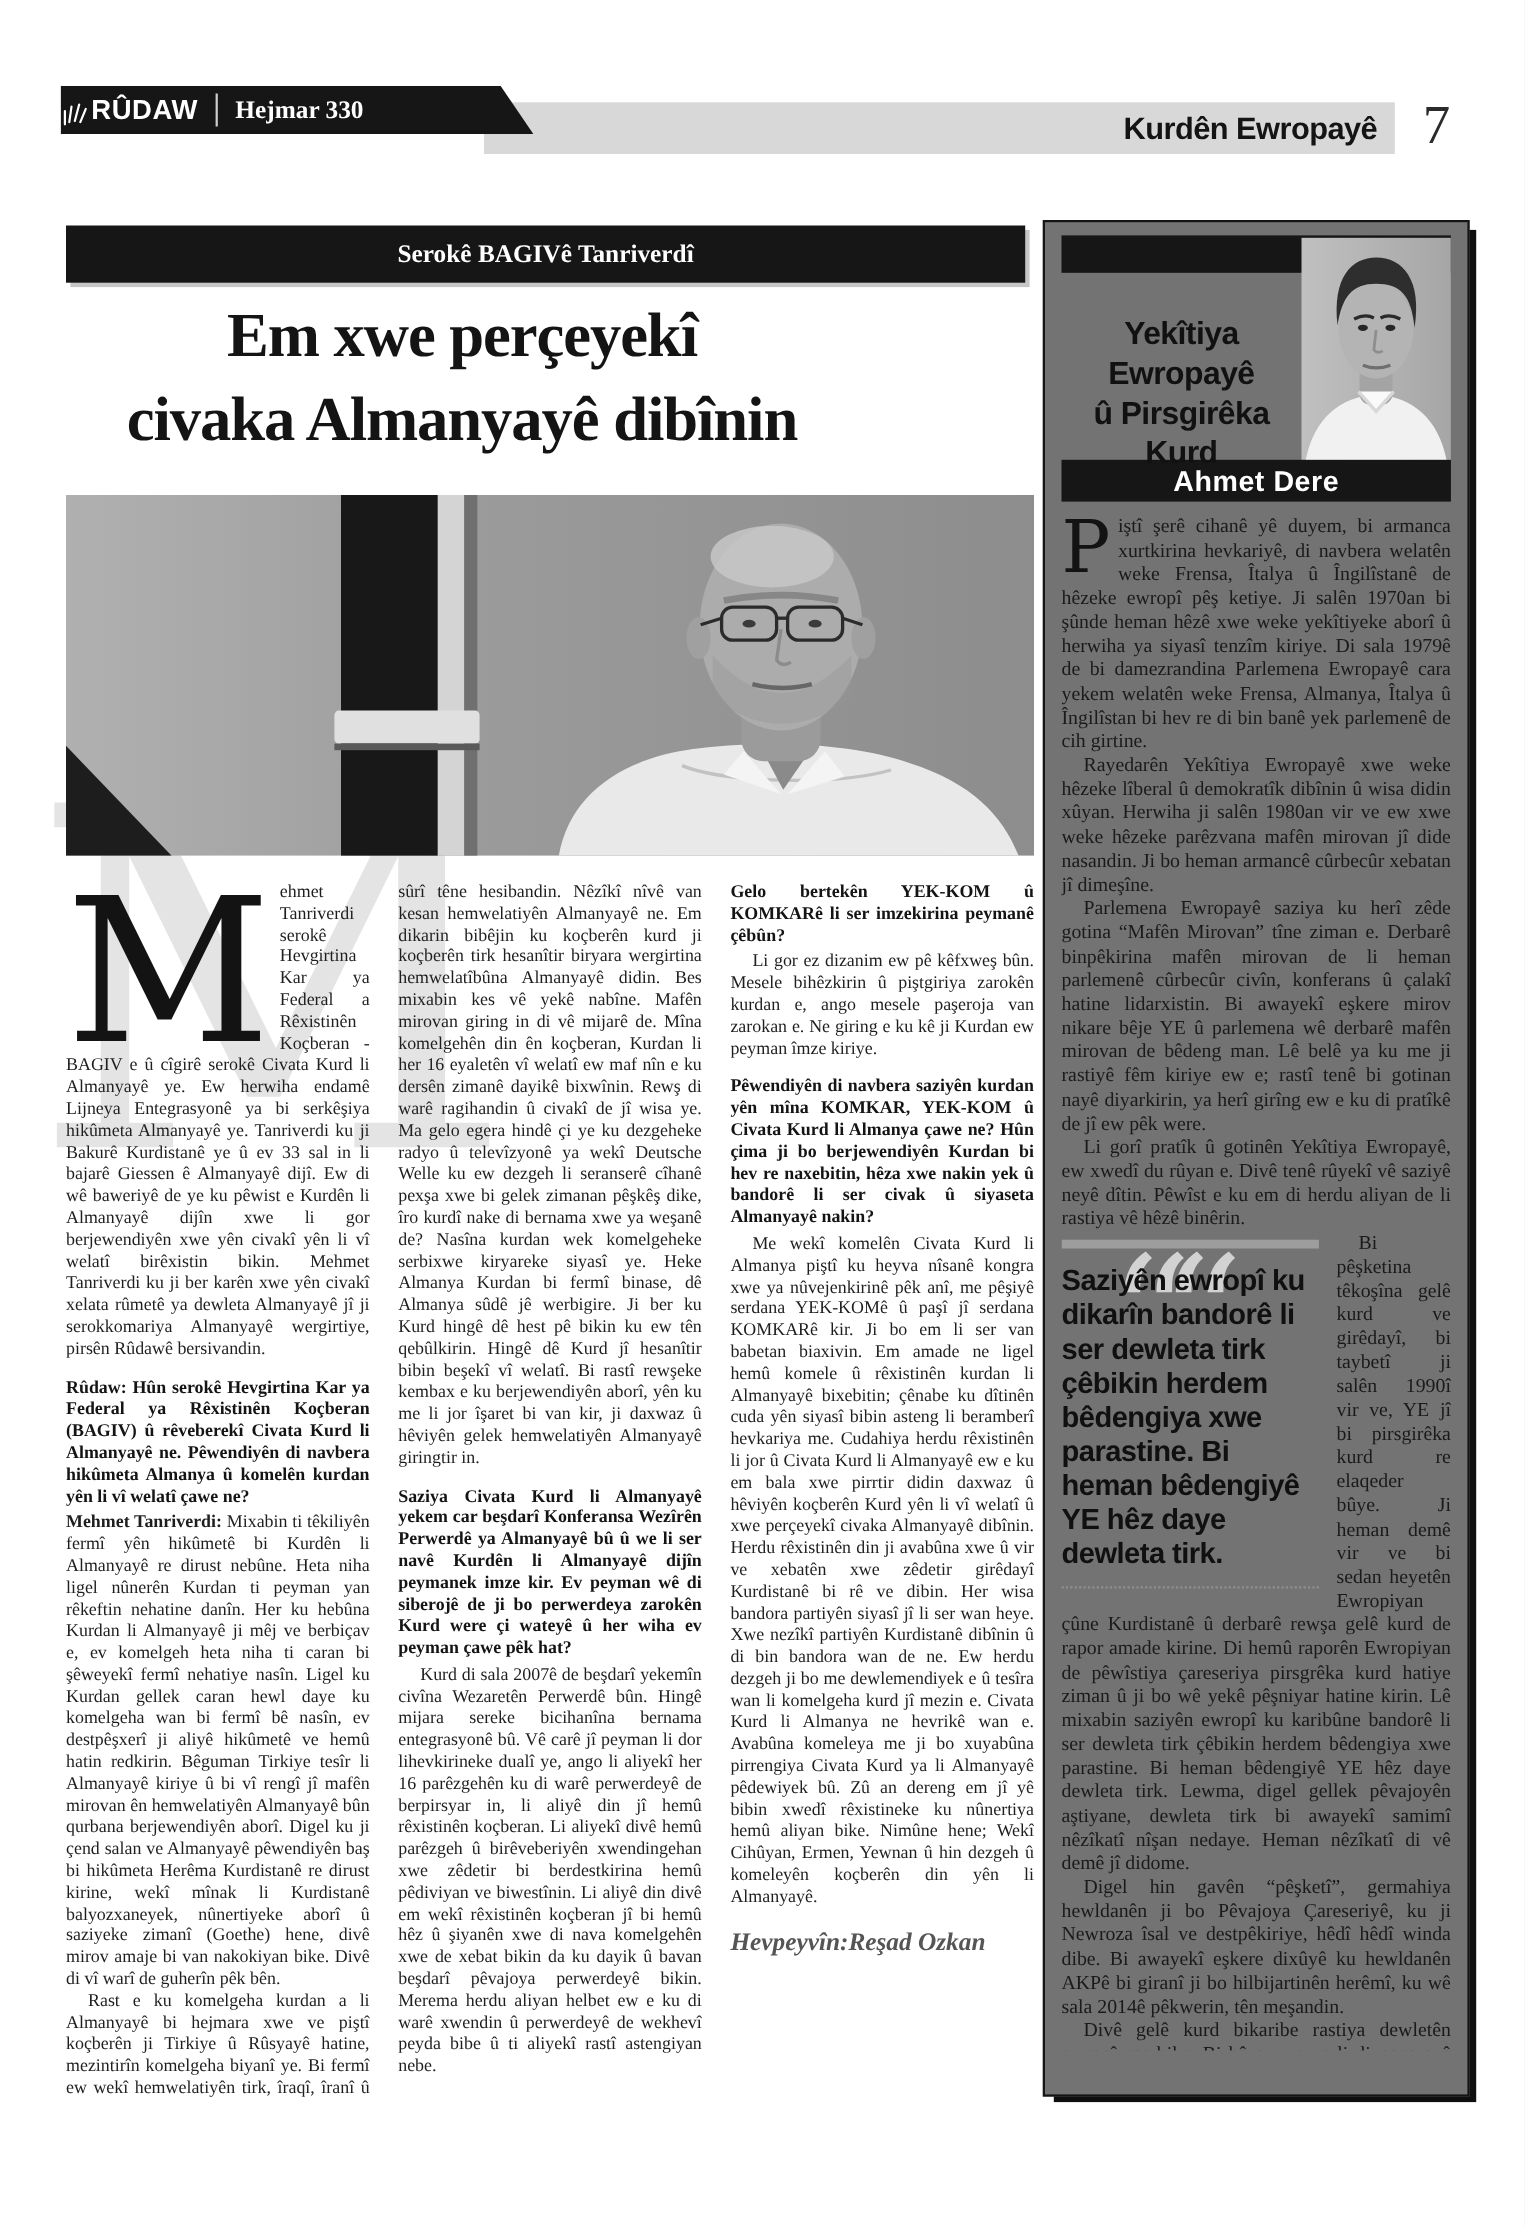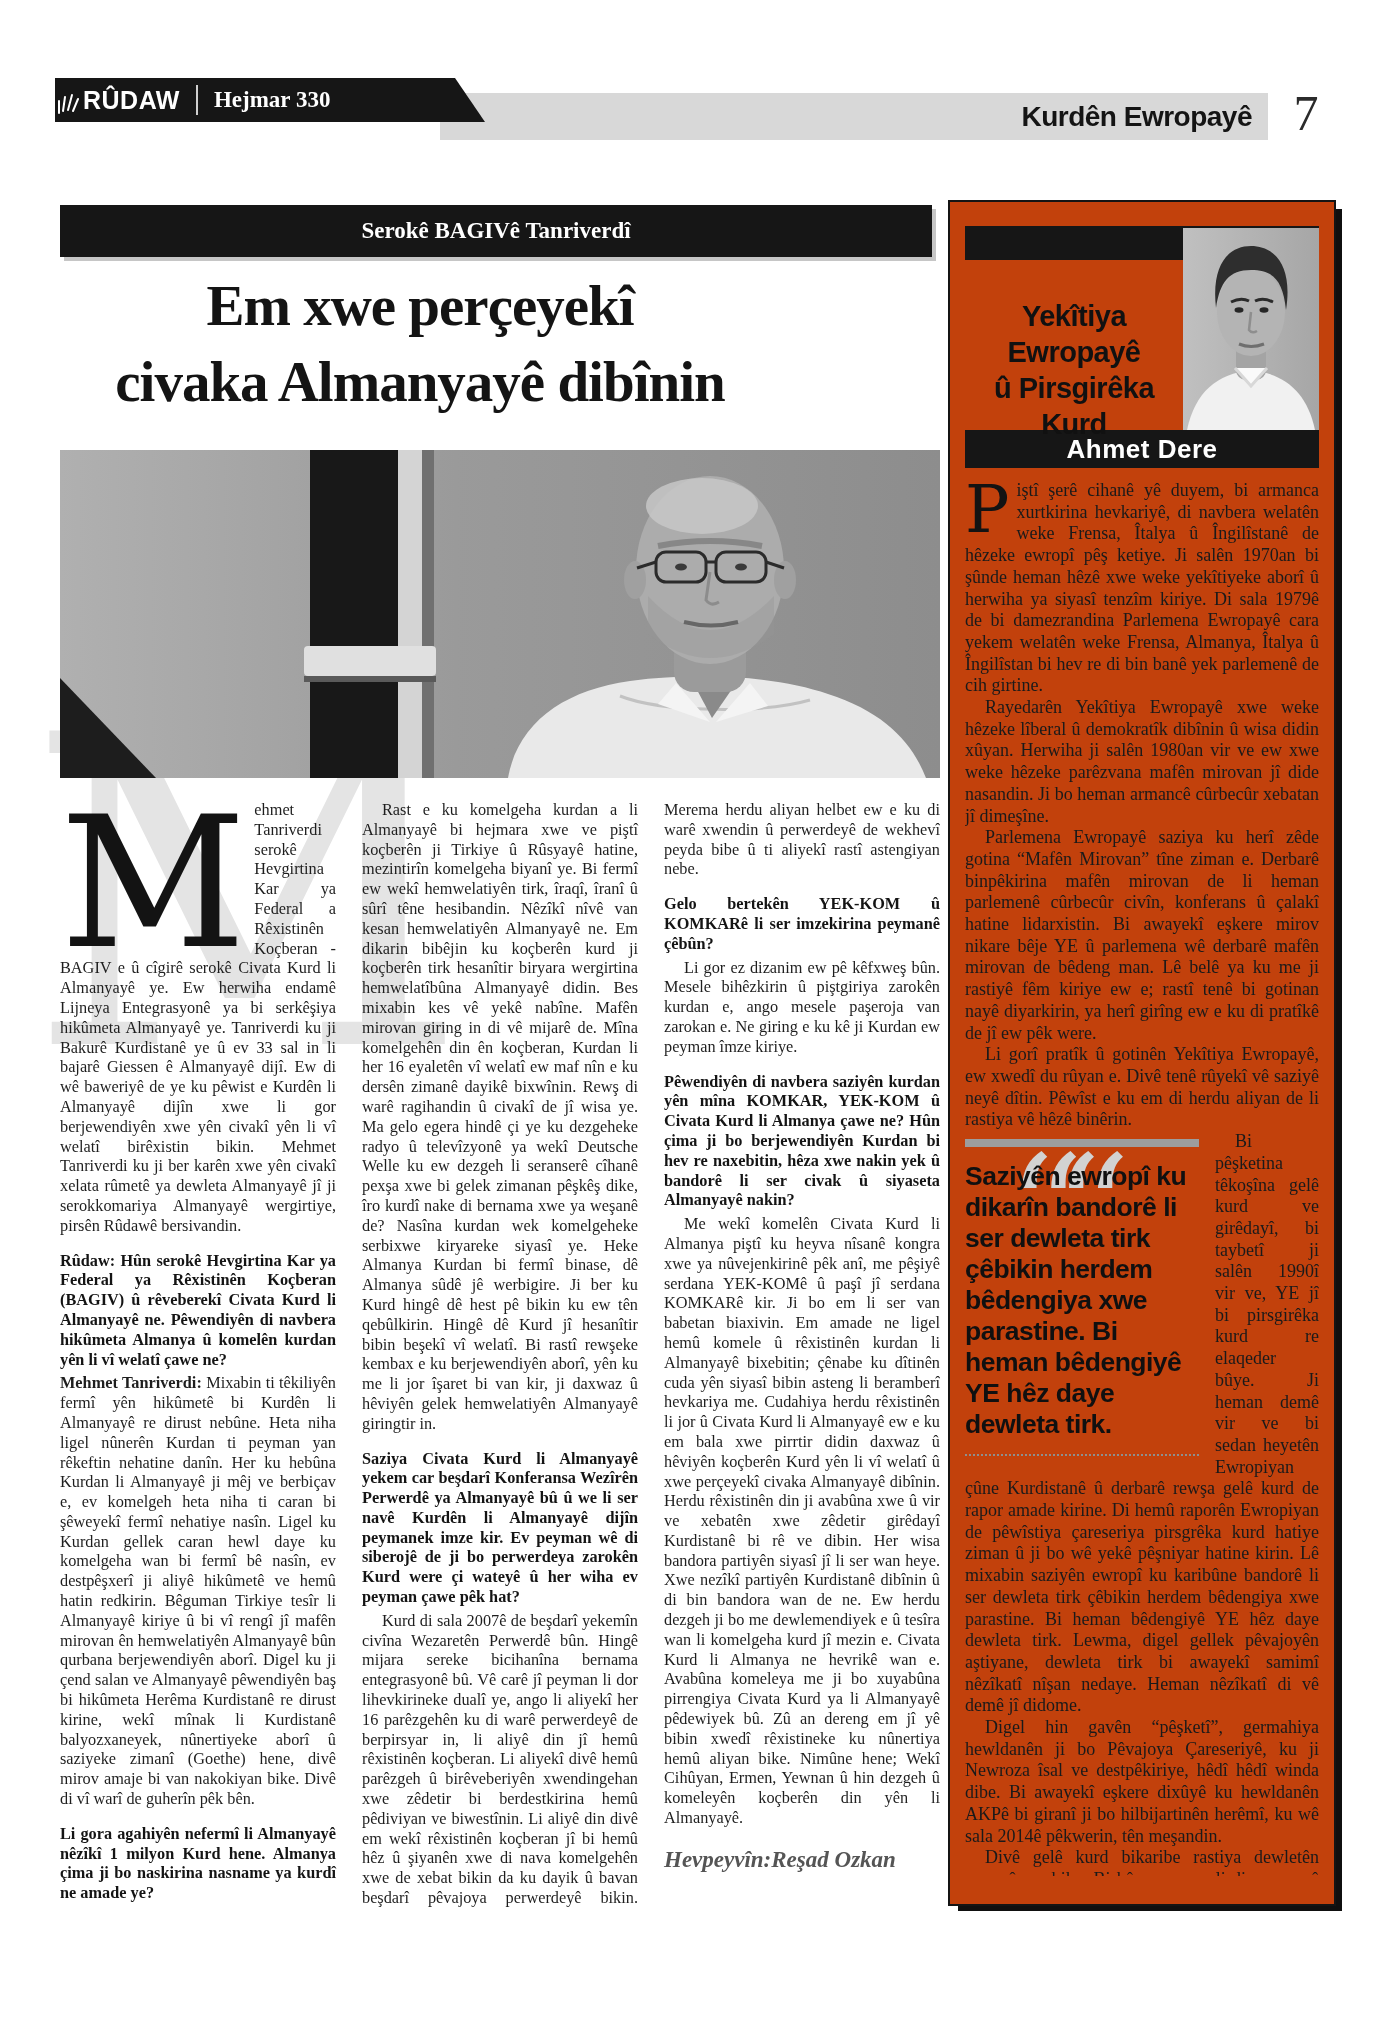--- a/index.html
+++ b/index.html
@@ -80,23 +80,23 @@
     line-height:150px; padding:8px 8px 0 0; color:#131313;
   }
   .byline {
     margin-top:22px !important; font-style:italic; font-weight:bold;
     color:#555; font-size:23px;
   }
 
   
   .opinion-box {
     position:absolute; left:948px; top:200px; width:388px; height:1706px;
-    border:2px solid #141414; background:#c2410c; z-index:4;
+    border:2px solid #141414; background:#737373; z-index:4;
     box-shadow:8px 7px 0 -2px #0f0f0f;
-    padding:24px 15px 14px 15px;
+    padding:12px 15px 14px 15px;
   }
   .op-header { position:relative; height:204px; }
   .op-bar { position:absolute; left:0; top:0; width:100%; height:34px; background:#161616; }
   .op-title {
     position:absolute; left:0; top:72px; width:218px; text-align:center;
     font-family:"Liberation Sans", sans-serif; font-weight:bold;
     font-size:29px; line-height:36px; letter-spacing:-0.5px; color:#111;
   }
   .op-photo { position:absolute; right:0; top:2px; width:136px; height:202px; display:block; }
   .op-author {
@@ -203,21 +203,20 @@
     <ellipse cx="681" cy="117" rx="6" ry="3.5" fill="#3a3a3a"></ellipse>
     <path d="M650,122 L646,150 Q651,157 659,152" stroke="#8c8c8c" stroke-width="3" fill="none"></path>
     <path d="M588,146 Q650,214 714,146 L714,184 Q650,232 588,184 Z" fill="#969696" opacity="0.4"></path>
     <path d="M624,172 Q651,179 678,172" stroke="#676767" stroke-width="4" fill="none"></path>
   </svg>
 
   <div class="columns">
     <p class="lead"><span class="dropcap">M</span><span>ehmet Tanriverdi serokê Hevgirtina Kar ya Federal a Rêxistinên Koçberan - BAGIV e û cîgirê serokê Civata Kurd li Almanyayê ye. Ew herwiha endamê Lijneya Entegrasyonê ya bi serkêşiya hikûmeta Almanyayê ye. Tanriverdi ku ji Bakurê Kurdistanê ye û ev 33 sal in li bajarê Giessen ê Almanyayê dijî. Ew di wê baweriyê de ye ku pêwist e Kurdên li Almanyayê dijîn xwe li gor berjewendiyên xwe yên civakî yên li vî welatî birêxistin bikin. Mehmet Tanriverdi ku ji ber karên xwe yên civakî xelata rûmetê ya dewleta Almanyayê jî ji serokkomariya Almanyayê wergirtiye, pirsên Rûdawê bersivandin.</span></p>
     <p class="q">Rûdaw: Hûn serokê Hevgirtina Kar ya Federal ya Rêxistinên Koçberan (BAGIV) û rêveberekî Civata Kurd li Almanyayê ne. Pêwendiyên di navbera hikûmeta Almanya û komelên kurdan yên li vî welatî çawe ne?</p>
     <p class="a"><b>Mehmet Tanriverdi:</b> <span>Mixabin ti têkiliyên fermî yên hikûmetê bi Kurdên li Almanyayê re dirust nebûne. Heta niha ligel nûnerên Kurdan ti peyman yan rêkeftin nehatine danîn. Her ku hebûna Kurdan li Almanyayê ji mêj ve berbiçav e, ev komelgeh heta niha ti caran bi şêweyekî fermî nehatiye nasîn. Ligel ku Kurdan gellek caran hewl daye ku komelgeha wan bi fermî bê nasîn, ev destpêşxerî ji aliyê hikûmetê ve hemû hatin redkirin. Bêguman Tirkiye tesîr li Almanyayê kiriye û bi vî rengî jî mafên mirovan ên hemwelatiyên Almanyayê bûn qurbana berjewendiyên aborî. Digel ku ji çend salan ve Almanyayê pêwendiyên baş bi hikûmeta Herêma Kurdistanê re dirust kirine, wekî mînak li Kurdistanê balyozxaneyek, nûnertiyeke aborî û saziyeke zimanî (Goethe) hene, divê mirov amaje bi van nakokiyan bike. Divê di vî warî de guherîn pêk bên.</span></p>
-    <p class="q">Li gora agahiyên nefermî li Almanyayê nêzîkî 1 milyon Kurd hene. Almanya çima ji bo naskirina nasname ya kurdî ne amade ye?</p>
     <p class="indent">Rast e ku komelgeha kurdan a li Almanyayê bi hejmara xwe ve piştî koçberên ji Tirkiye û Rûsyayê hatine, mezintirîn komelgeha biyanî ye. Bi fermî ew wekî hemwelatiyên tirk, îraqî, îranî û sûrî têne hesibandin. Nêzîkî nîvê van kesan hemwelatiyên Almanyayê ne. Em dikarin bibêjin ku koçberên kurd ji koçberên tirk hesanîtir biryara wergirtina hemwelatîbûna Almanyayê didin. Bes mixabin kes vê yekê nabîne. Mafên mirovan giring in di vê mijarê de. Mîna komelgehên din ên koçberan, Kurdan li her 16 eyaletên vî welatî ew maf nîn e ku dersên zimanê dayikê bixwînin. Rewş di warê ragihandin û civakî de jî wisa ye. Ma gelo egera hindê çi ye ku dezgeheke radyo û televîzyonê ya wekî Deutsche Welle ku ew dezgeh li seranserê cîhanê pexşa xwe bi gelek zimanan pêşkêş dike, îro kurdî nake di bernama xwe ya weşanê de? Nasîna kurdan wek komelgeheke serbixwe kiryareke siyasî ye. Heke Almanya Kurdan bi fermî binase, dê Almanya sûdê jê werbigire. Ji ber ku Kurd hingê dê hest pê bikin ku ew tên qebûlkirin. Hingê dê Kurd jî hesanîtir bibin beşekî vî welatî. Bi rastî rewşeke kembax e ku berjewendiyên aborî, yên ku me li jor îşaret bi van kir, ji daxwaz û hêviyên gelek hemwelatiyên Almanyayê giringtir in.</p>
     <p class="q">Saziya Civata Kurd li Almanyayê yekem car beşdarî Konferansa Wezîrên Perwerdê ya Almanyayê bû û we li ser navê Kurdên li Almanyayê dijîn peymanek imze kir. Ev peyman wê di siberojê de ji bo perwerdeya zarokên Kurd were çi wateyê û her wiha ev peyman çawe pêk hat?</p>
     <p class="indent">Kurd di sala 2007ê de beşdarî yekemîn civîna Wezaretên Perwerdê bûn. Hingê mijara sereke bicihanîna bernama entegrasyonê bû. Vê carê jî peyman li dor lihevkirineke dualî ye, ango li aliyekî her 16 parêzgehên ku di warê perwerdeyê de berpirsyar in, li aliyê din jî hemû rêxistinên koçberan. Li aliyekî divê hemû parêzgeh û birêveberiyên xwendingehan xwe zêdetir bi berdestkirina hemû pêdiviyan ve biwestînin. Li aliyê din divê em wekî rêxistinên koçberan jî bi hemû hêz û şiyanên xwe di nava komelgehên xwe de xebat bikin da ku dayik û bavan beşdarî pêvajoya perwerdeyê bikin. Merema herdu aliyan helbet ew e ku di warê xwendin û perwerdeyê de wekhevî peyda bibe û ti aliyekî rastî astengiyan nebe.</p>
     <p class="q">Gelo bertekên YEK-KOM û KOMKARê li ser imzekirina peymanê çêbûn?</p>
     <p class="indent">Li gor ez dizanim ew pê kêfxweş bûn. Mesele bihêzkirin û piştgiriya zarokên kurdan e, ango mesele paşeroja van zarokan e. Ne giring e ku kê ji Kurdan ew peyman îmze kiriye.</p>
     <p class="q">Pêwendiyên di navbera saziyên kurdan yên mîna KOMKAR, YEK-KOM û Civata Kurd li Almanya çawe ne? Hûn çima ji bo berjewendiyên Kurdan bi hev re naxebitin, hêza xwe nakin yek û bandorê li ser civak û siyaseta Almanyayê nakin?</p>
     <p class="indent">Me wekî komelên Civata Kurd li Almanya piştî ku heyva nîsanê kongra xwe ya nûvejenkirinê pêk anî, me pêşiyê serdana YEK-KOMê û paşî jî serdana KOMKARê kir. Ji bo em li ser van babetan biaxivin. Em amade ne ligel hemû komele û rêxistinên kurdan li Almanyayê bixebitin; çênabe ku dîtinên cuda yên siyasî bibin asteng li beramberî hevkariya me. Cudahiya herdu rêxistinên li jor û Civata Kurd li Almanyayê ew e ku em bala xwe pirrtir didin daxwaz û hêviyên koçberên Kurd yên li vî welatî û xwe perçeyekî civaka Almanyayê dibînin. Herdu rêxistinên din ji avabûna xwe û vir ve xebatên xwe zêdetir girêdayî Kurdistanê bi rê ve dibin. Her wisa bandora partiyên siyasî jî li ser wan heye. Xwe nezîkî partiyên Kurdistanê dibînin û di bin bandora wan de ne. Ew herdu dezgeh ji bo me dewlemendiyek e û tesîra wan li komelgeha kurd jî mezin e. Civata Kurd li Almanya ne hevrikê wan e. Avabûna komeleya me ji bo xuyabûna pirrengiya Civata Kurd ya li Almanyayê pêdewiyek bû. Zû an dereng em jî yê bibin xwedî rêxistineke ku nûnertiya hemû aliyan bike. Nimûne hene; Wekî Cihûyan, Ermen, Yewnan û hin dezgeh û komeleyên koçberên din yên li Almanyayê.</p>
     <p class="byline"><span>Hevpeyvîn:</span><span>Reşad Ozkan</span></p>
   </div>
 

